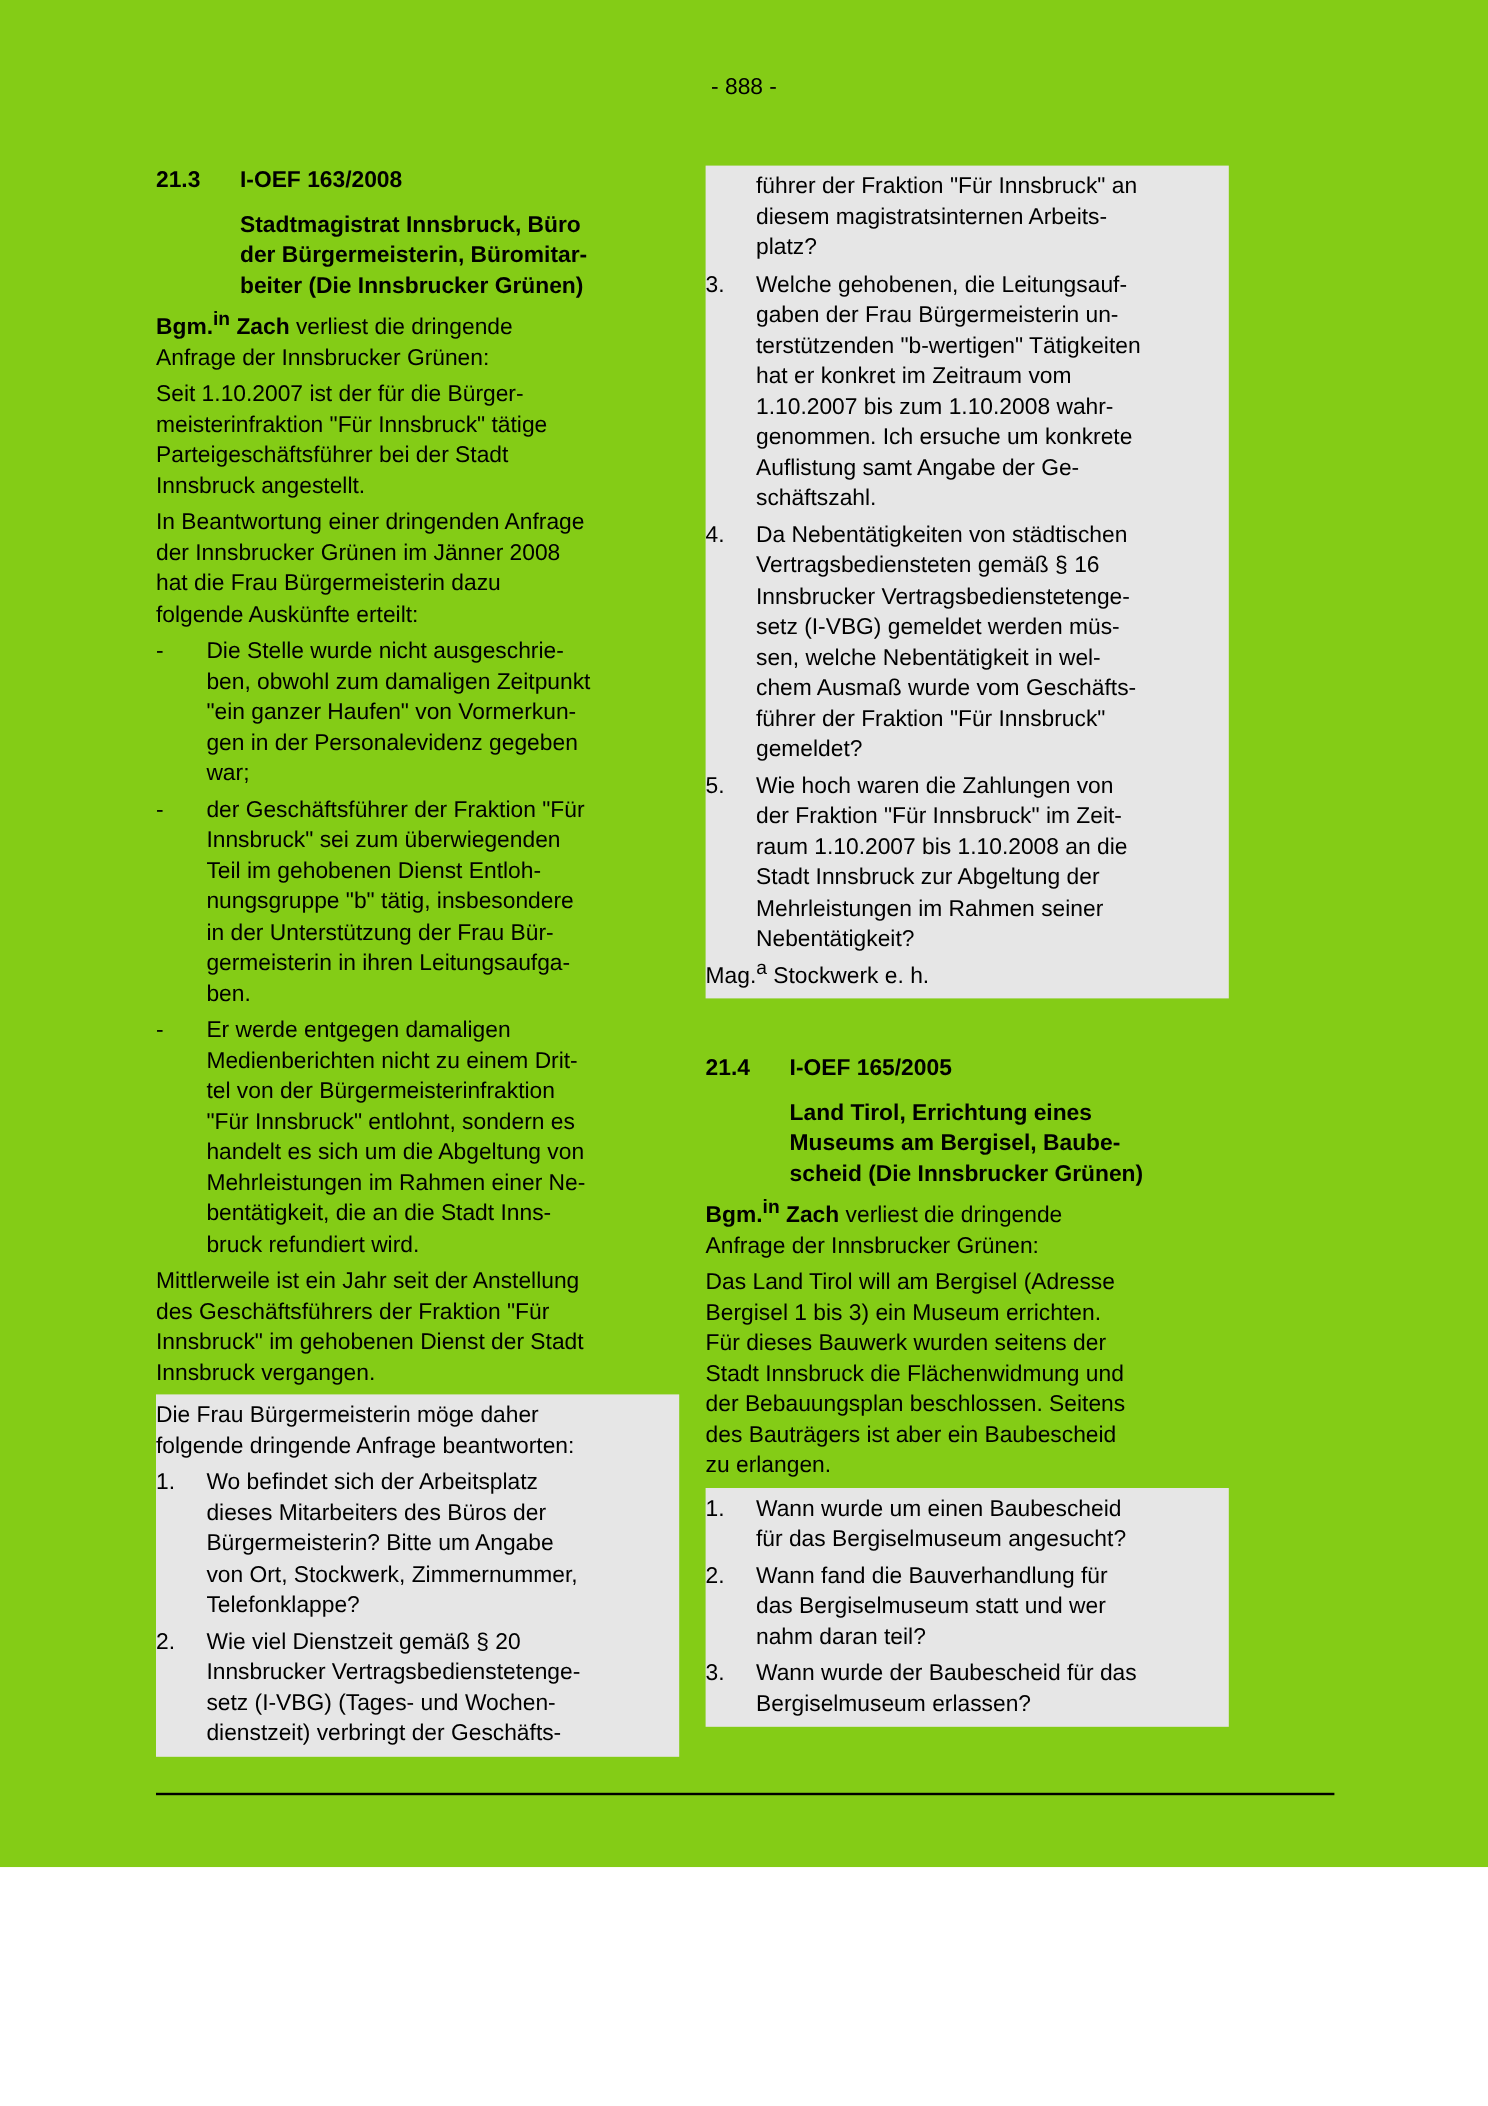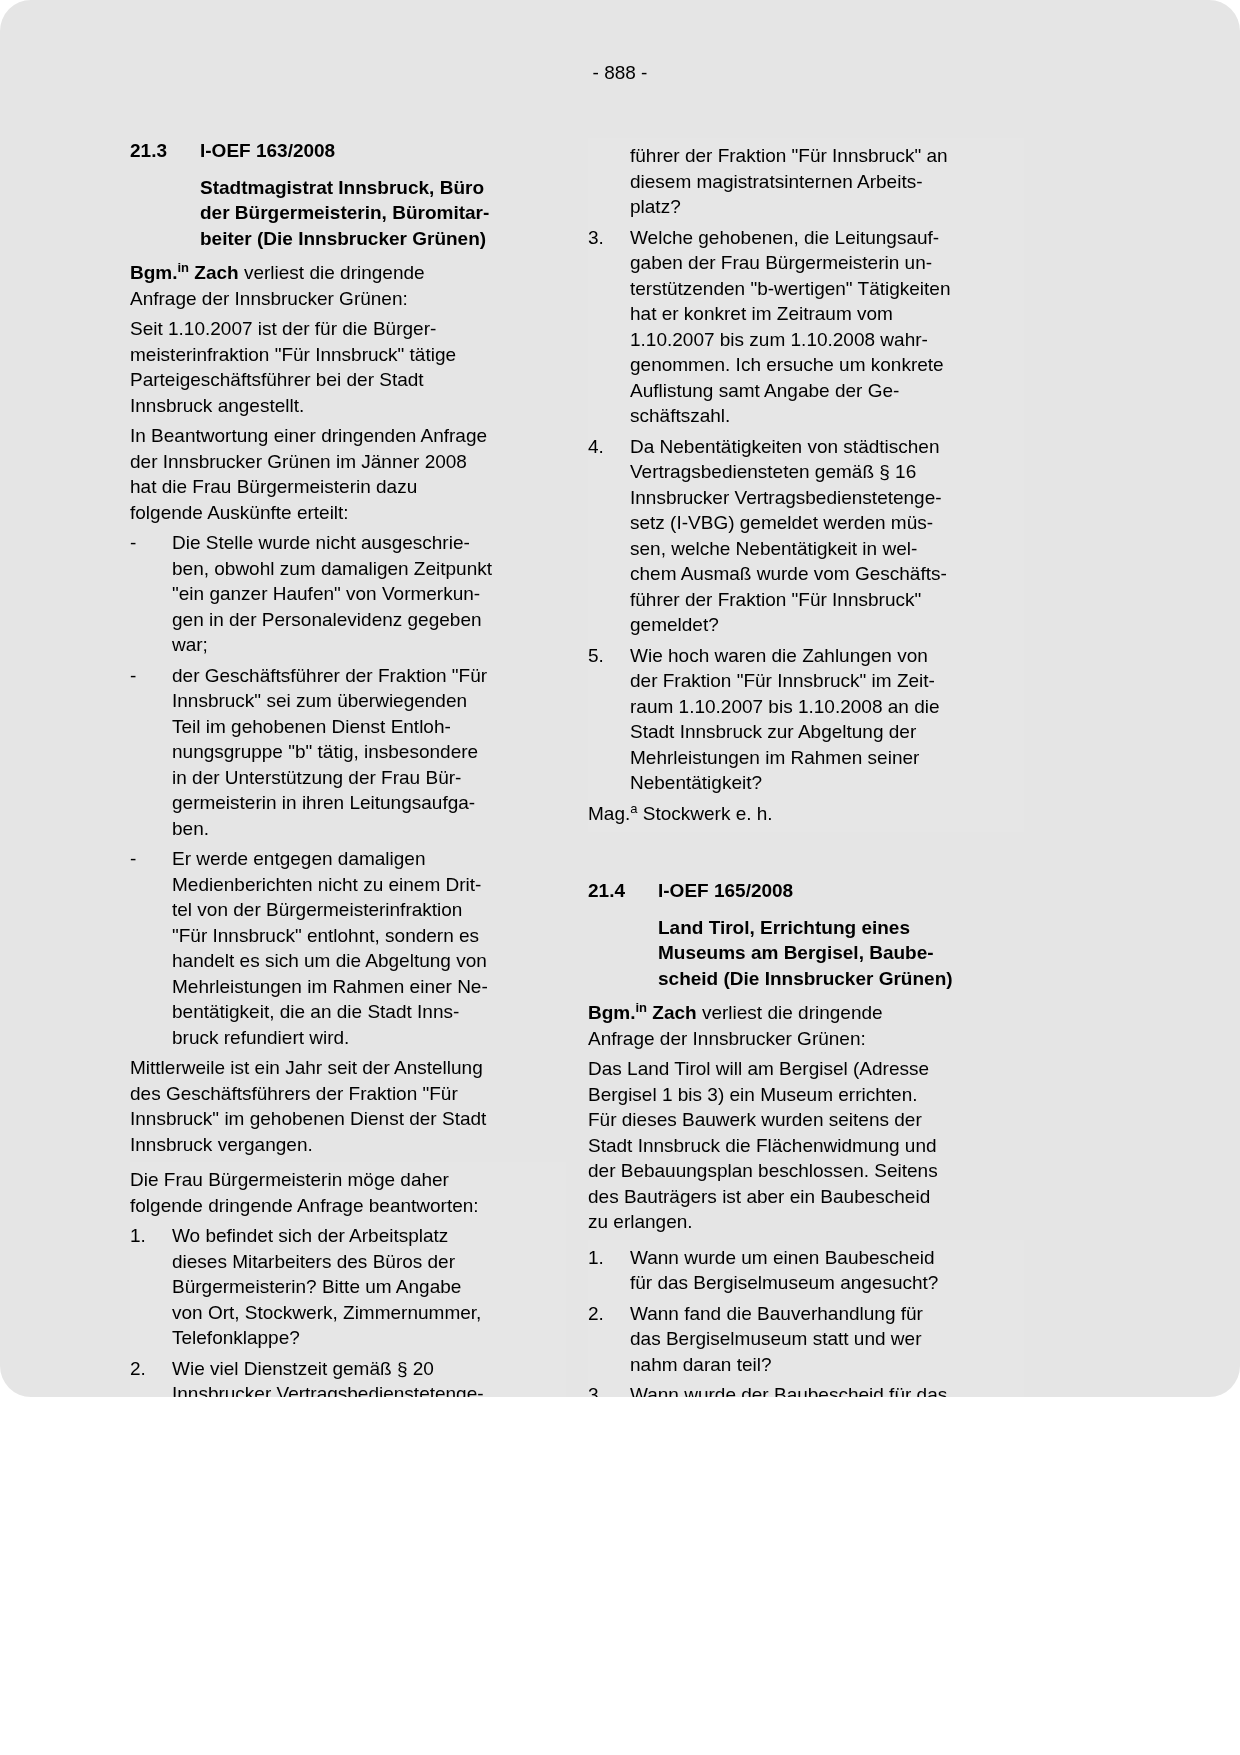--- a/index.html
+++ b/index.html
@@ -4,26 +4,25 @@
 <style>
   * { box-sizing: border-box; }
   html, body { margin: 0; padding: 0; background: #ffffff; }
   body {
     font-family: "Liberation Sans", sans-serif;
     color: #000000;
   }
   .page {
     position: relative;
     width: 1240px;
-    height: 1397px;
-    background: #e5e5e5;
+    height: 1556px;
+    background: #84cc16;
     overflow: hidden;
     font-size: 19px;
     line-height: 25.5px;
-    border-radius: 31px;
   }
   .page-number {
     position: absolute;
     top: 60px;
     left: 0;
     right: 0;
     text-align: center;
   }
   .col {
     position: absolute;
@@ -66,21 +65,21 @@
 
   .cont {
     margin: 0 0 5px 42px;
     white-space: pre;
   }
   .sig { margin-top: 2px; }
 
   .sect-4 { margin-top: 46px; }
 
   sup {
-    font-size: 13px;
+    font-size: 16px;
     vertical-align: super;
     line-height: 0;
   }
   .bold { font-weight: 700; }
 
   .footer {
     position: absolute;
     left: 130px;
     top: 1494px;
     width: 982px;
@@ -211,21 +210,21 @@
 raum 1.10.2007 bis 1.10.2008 an die
 Stadt Innsbruck zur Abgeltung der
 Mehrleistungen im Rahmen seiner
 Nebentätigkeit?</div>
       </div>
       <p class="para pre sig"><span>Mag.</span><sup>a</sup><span> Stockwerk e. h.</span></p>
     </div>
 
     <div class="sec-head sect-4">
       <span class="sec-num">21.4</span>
-      <span class="sec-code">I-OEF 165/2008</span>
+      <span class="sec-code">I-OEF 165/2005</span>
     </div>
 
     <div class="sec-title">Land Tirol, Errichtung eines
 Museums am Bergisel, Baube-
 scheid (Die Innsbrucker Grünen)</div>
 
     <p class="para pre"><b>Bgm.</b><sup class="bold">in</sup><b> Zach</b><span> verliest die dringende
 Anfrage der Innsbrucker Grünen:</span></p>
 
     <p class="para pre">Das Land Tirol will am Bergisel (Adresse

